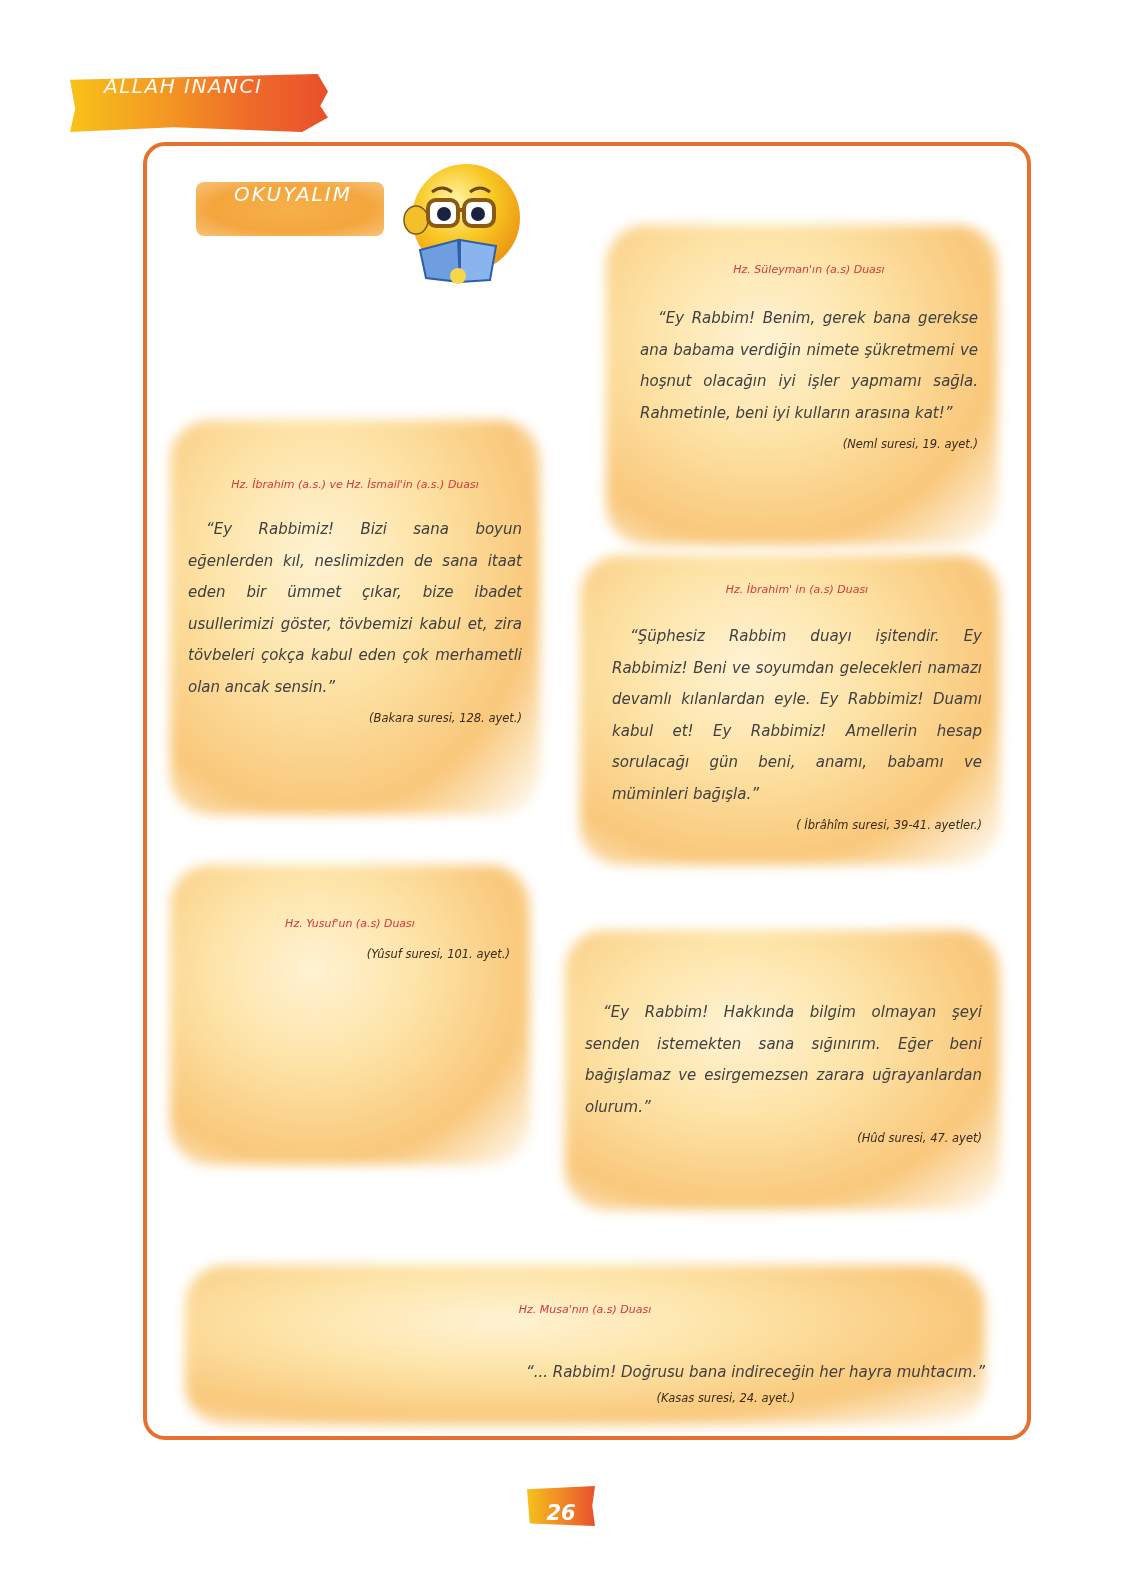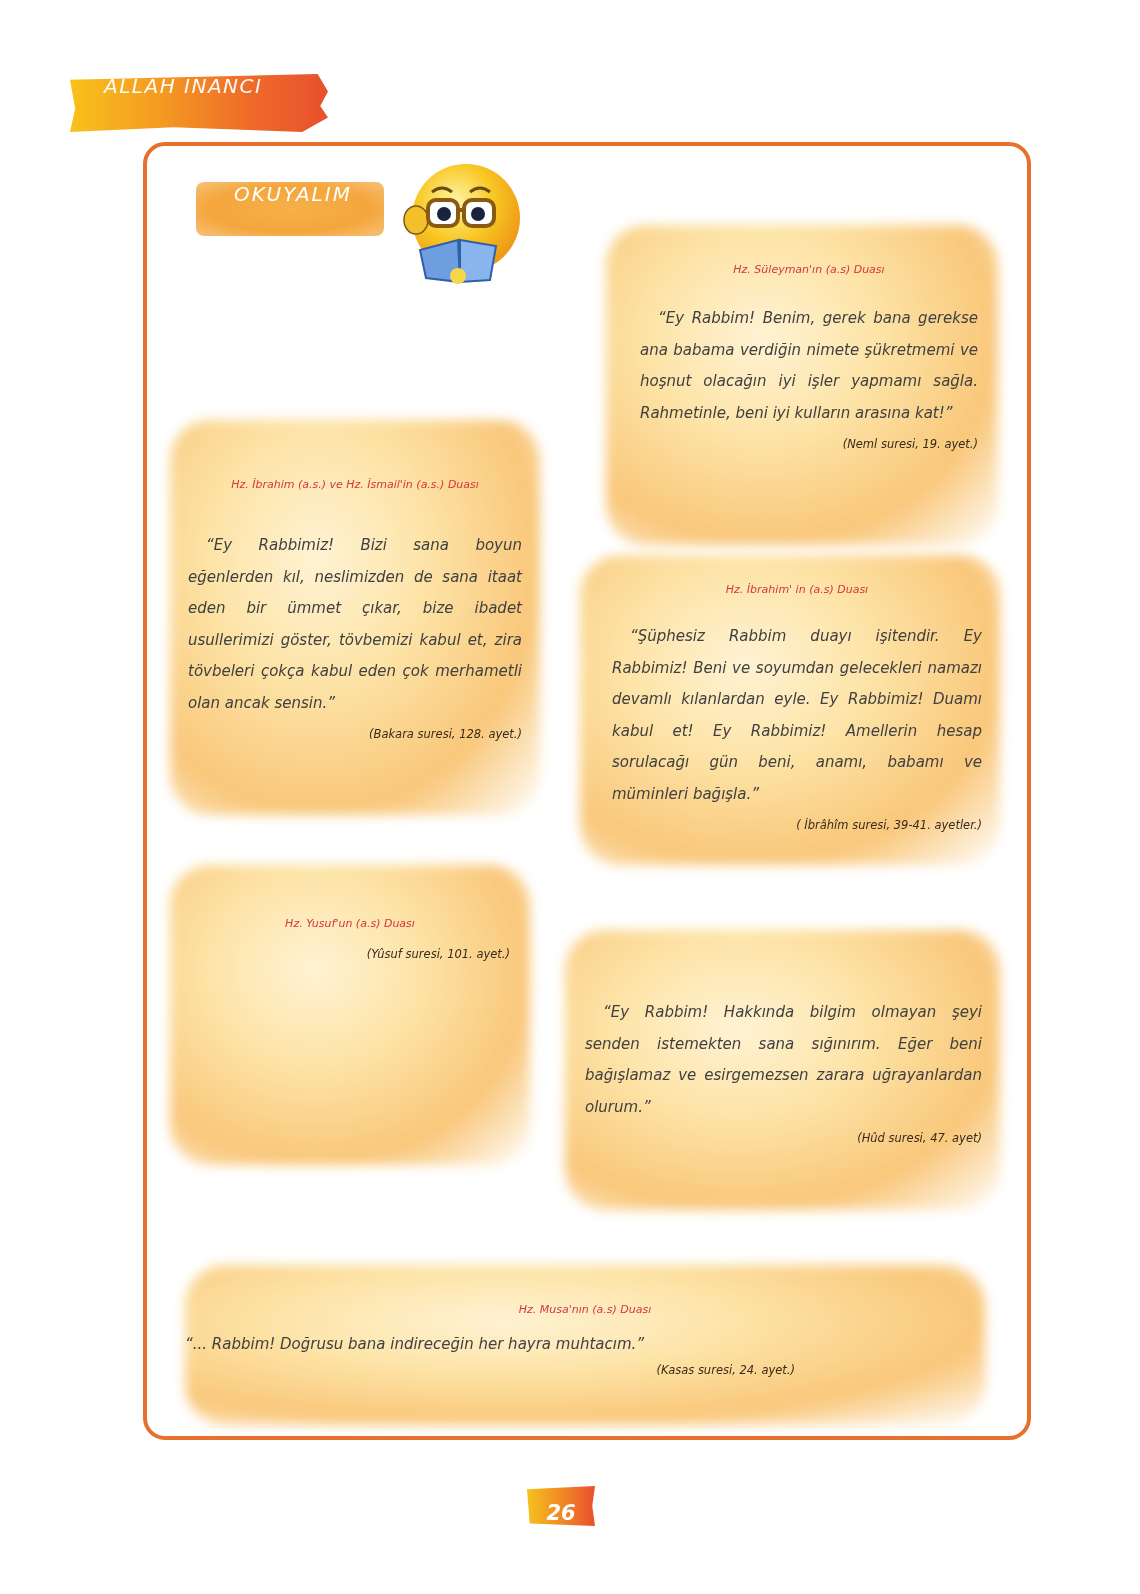--- a/index.html
+++ b/index.html
@@ -72,21 +72,21 @@
     <div class="title">Hz. Süleyman'ın (a.s) Duası</div>
     <div class="body" style="margin-top:18px;">“Ey Rabbim! Benim, gerek bana gerekse ana babama verdiğin nimete şükretmemi ve hoşnut olacağın iyi işler yapmamı sağla. Rahmetinle, beni iyi kulların arasına kat!”</div>
     <div class="cite">(Neml suresi, 19. ayet.)</div>
   </div>
 </div>
 
 <div class="card" style="left:170px; top:420px; width:370px; height:395px;">
   <div class="wash"></div>
   <div class="content" style="padding:50px 18px 0 18px;">
     <div class="title" style="padding:0 10px;">Hz. İbrahim (a.s.) ve Hz. İsmail'in (a.s.) Duası</div>
-    <div class="body" style="margin-top:30px;">“Ey Rabbimiz! Bizi sana boyun eğenlerden kıl, neslimizden de sana itaat eden bir ümmet çıkar, bize ibadet usullerimizi göster, tövbemizi kabul et, zira tövbeleri çokça kabul eden çok merhametli olan ancak sensin.”</div>
+    <div class="body" style="margin-top:14px;">“Ey Rabbimiz! Bizi sana boyun eğenlerden kıl, neslimizden de sana itaat eden bir ümmet çıkar, bize ibadet usullerimizi göster, tövbemizi kabul et, zira tövbeleri çokça kabul eden çok merhametli olan ancak sensin.”</div>
     <div class="cite">(Bakara suresi, 128. ayet.)</div>
   </div>
 </div>
 
 <div class="card" style="left:580px; top:555px; width:420px; height:310px;">
   <div class="wash"></div>
   <div class="content" style="padding:20px 18px 0 32px;">
     <div class="title">Hz. İbrahim' in (a.s) Duası</div>
     <div class="body" style="margin-top:16px;">“Şüphesiz Rabbim duayı işitendir. Ey Rabbimiz! Beni ve soyumdan gelecekleri namazı devamlı kılanlardan eyle. Ey Rabbimiz! Duamı kabul et! Ey Rabbimiz! Amellerin hesap sorulacağı gün beni, anamı, babamı ve müminleri bağışla.”</div>
     <div class="cite">( İbrâhîm suresi, 39-41. ayetler.)</div>
@@ -106,20 +106,20 @@
   <div class="content" style="padding:47px 18px 0 20px;">
     <div class="body" style="margin-top:20px;">“Ey Rabbim! Hakkında bilgim olmayan şeyi senden istemekten sana sığınırım. Eğer beni bağışlamaz ve esirgemezsen zarara uğrayanlardan olurum.”</div>
     <div class="cite">(Hûd suresi, 47. ayet)</div>
   </div>
 </div>
 
 <div class="card" style="left:185px; top:1265px; width:800px; height:160px;">
   <div class="wash"></div>
   <div class="content" style="padding:30px 0 0 0;">
     <div class="title">Hz. Musa'nın (a.s) Duası</div>
-    <div class="body" style="text-align:left; text-indent:0; margin-top:4px;">“... Rabbim! Doğrusu bana indireceğin her hayra muhtacım.”</div>
+    <div class="body" style="text-align:right; text-indent:0; margin-top:32px;">“... Rabbim! Doğrusu bana indireceğin her hayra muhtacım.”</div>
     <div class="cite" style="padding-right:190px; margin-top:2px;">(Kasas suresi, 24. ayet.)</div>
   </div>
 </div>
 
 <div class="pagenum">
   <span>26</span>
 </div>
 
 </body></html>

